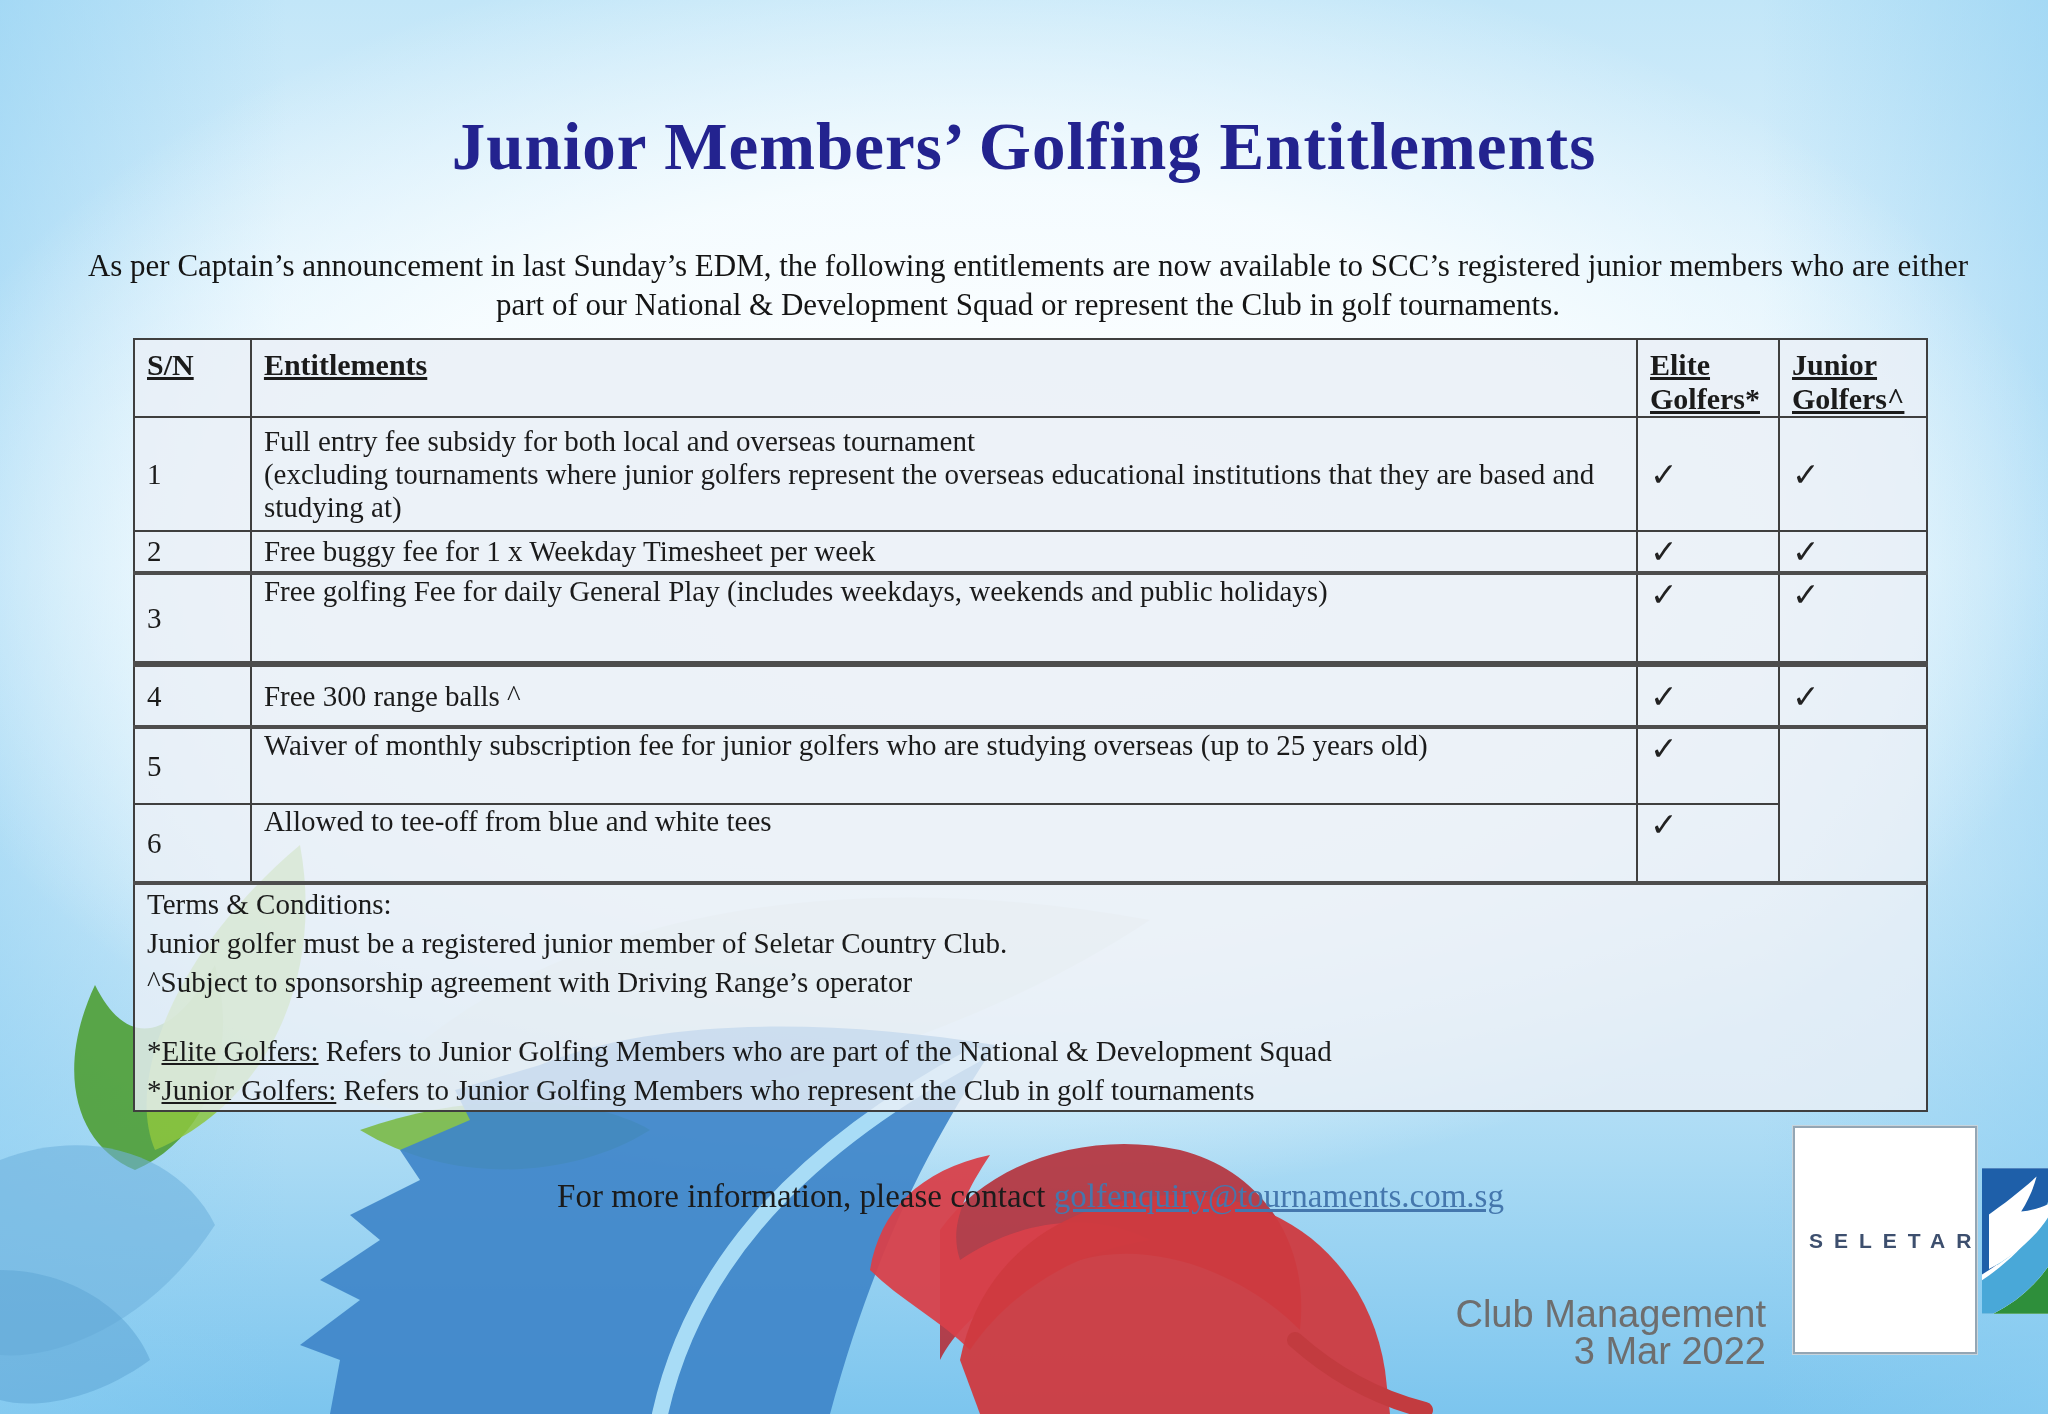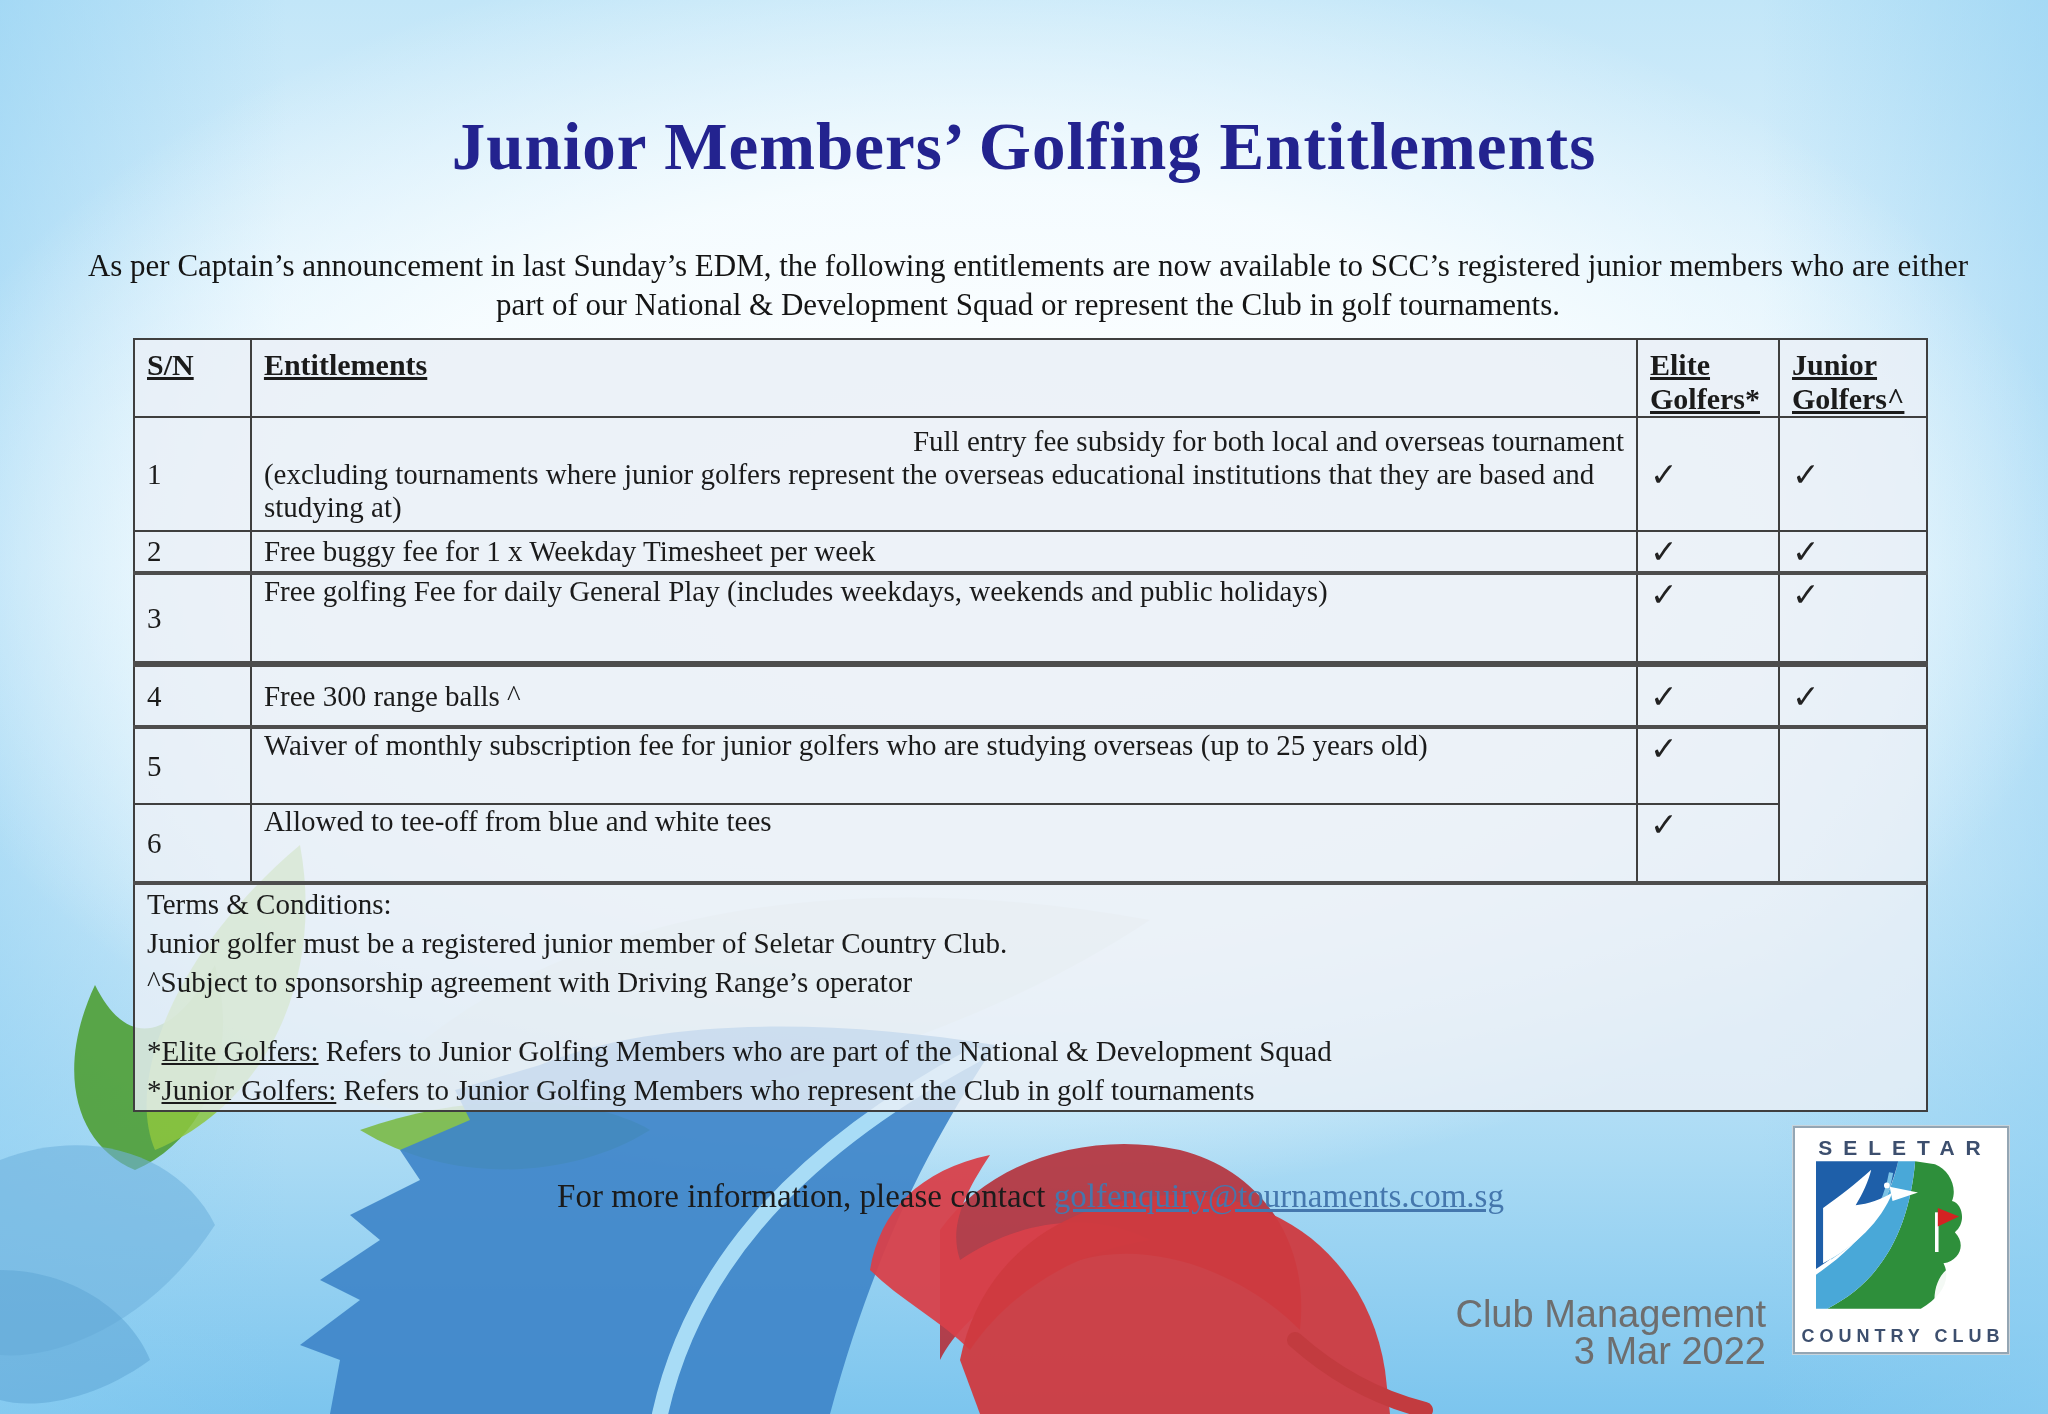--- a/index.html
+++ b/index.html
@@ -45,41 +45,41 @@
   .col-sn{width:117px;} .col-ent{width:1388px;} .col-elite{width:142px;} .col-junior{width:148px;}
   td.sn{text-align:center;vertical-align:middle;}
   td.chk{
     text-align:center;vertical-align:middle;
     font-family:"DejaVu Sans", sans-serif;font-size:33px;color:#222;
   }
   th.sn-h{text-align:center;}
   tr.mid td{vertical-align:middle;}
   tr.thick td{border-top:6px solid #4d4d4d;}
   tr.semithick td{border-top:4px solid #4d4d4d;}
-  .r1a{display:block;text-align:right;} .r1b{display:block;}
+  .r1a{display:block;} .r1b{display:block;}
   td.terms-cell{height:216px;padding:8px 14px;font-size:29px;line-height:39px;}
   .terms-gap{height:30px;} .row-h116 td{height:112px;} .row-h46 td{height:38px;}
   .row-h92 td{height:86px;} .row-h66 td{height:58px;} .row-h80 td{height:74px;} .row-h82 td{height:76px;}
   
   .contact{
     position:absolute;top:1178px;left:133px;width:1795px;
     text-align:center;font-size:33px;color:#1b1b1b;z-index:3;
   }
   .contact a{color:#4577ad;text-decoration:underline;cursor:pointer;}
   .signoff{
     position:absolute;top:1296px;right:282px;
     text-align:right;font-family:"Liberation Sans", sans-serif;
     font-size:38px;line-height:37px;color:#6e6e6e;z-index:3;
   }
   
   .logo{
-    position:absolute;left:1793px;top:1126px;width:216px;height:228px;
+    position:absolute;left:1793px;top:1126px;width:184px;height:228px;
     background:#ffffff;border:2px solid #94a6b4;
     box-shadow:0 0 0 1px #c8d4dc;
-    z-index:3;display:flex;flex-direction:column;align-items:center;
+    z-index:3;display:flex;align-items:center;
     box-sizing:border-box;padding:8px 6px 6px 6px;text-align:center;
   }
   .logo-top{
     font-family:"Liberation Sans", sans-serif;font-weight:bold;
     font-size:21px;letter-spacing:11px;color:#3d4f6e;
     padding-left:8px;white-space:nowrap;
   }
   .logo-bottom{
     font-family:"Liberation Sans", sans-serif;font-weight:bold;
     font-size:18px;letter-spacing:5px;color:#3d4f6e;

